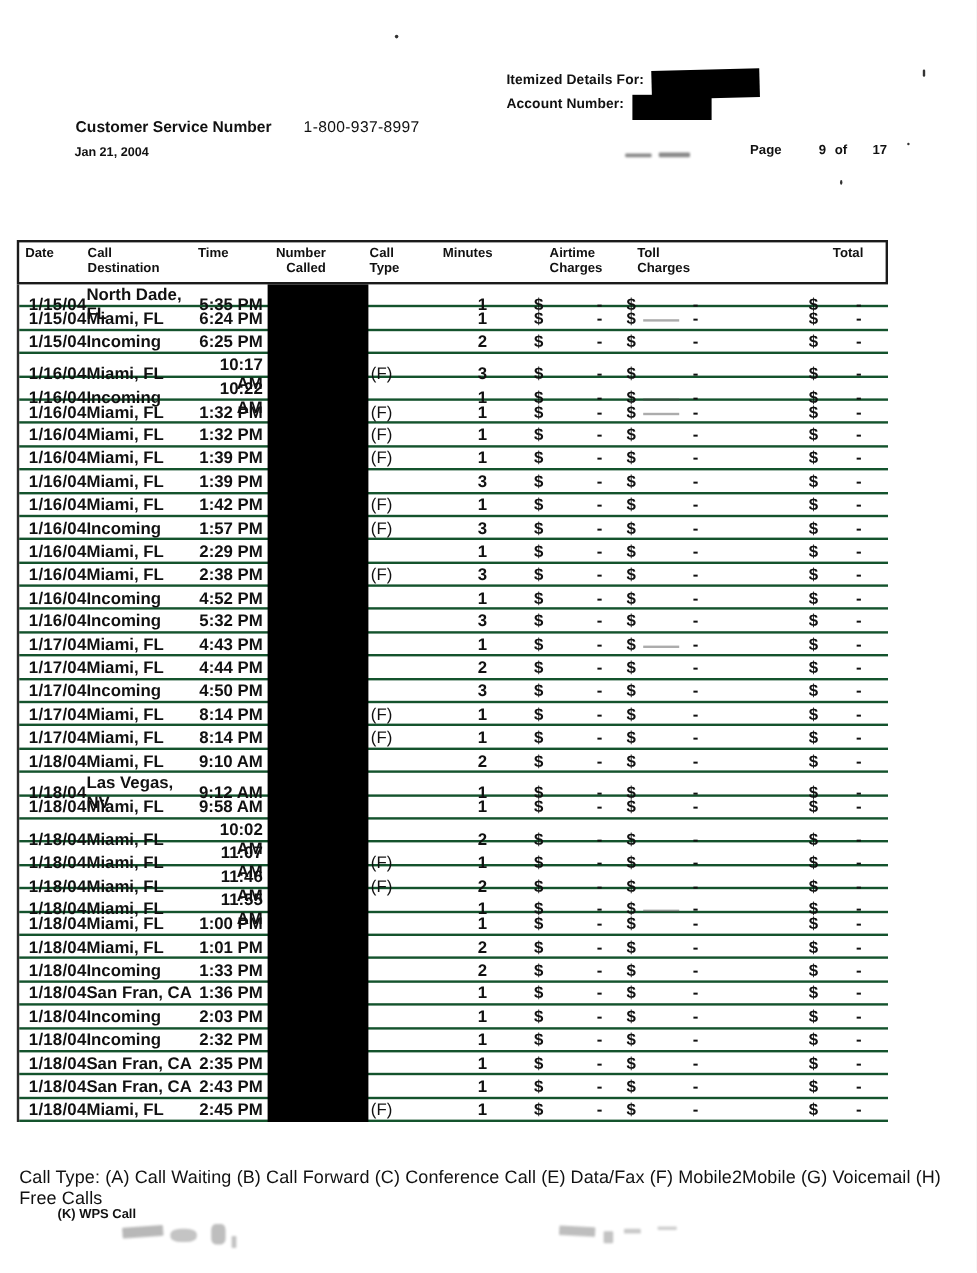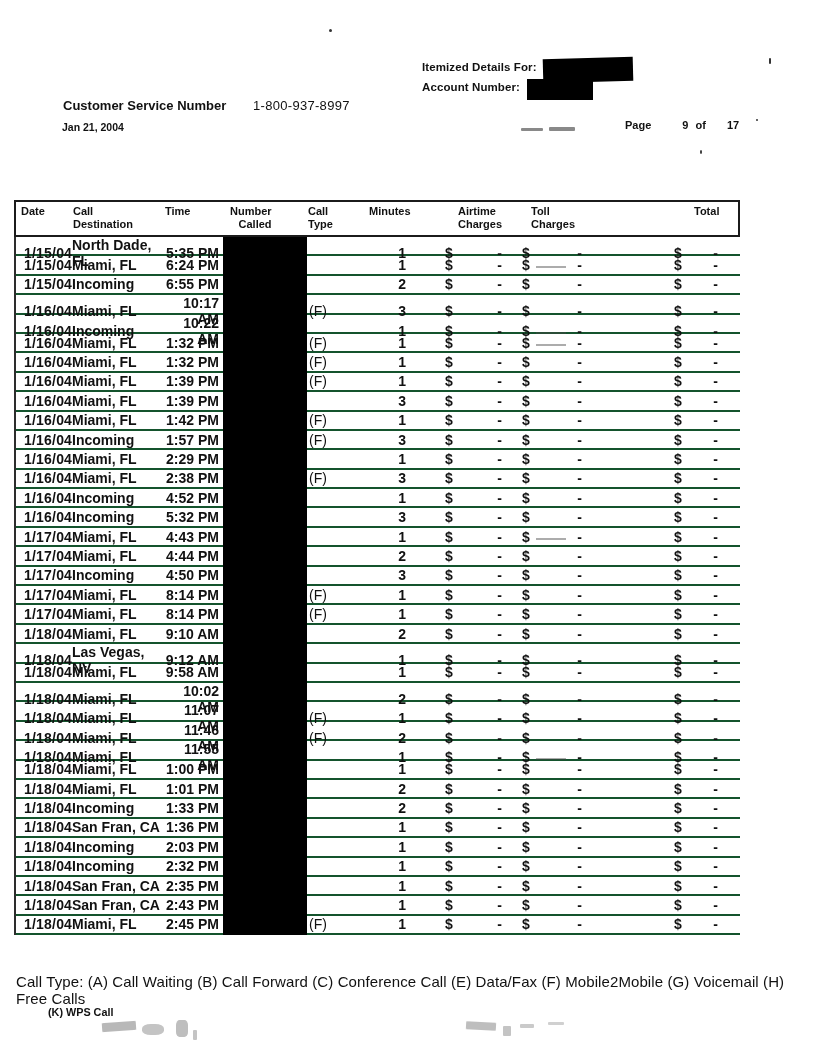--- a/index.html
+++ b/index.html
@@ -154,21 +154,21 @@
           <div class="c-charge c-total">
             <div class="cur">$</div>
             <div class="tollwrap">
               <div class="dash">-</div>
             </div>
           </div>
         </div>
         <div class="trow">
           <div class="c-date">1/15/04</div>
           <div class="c-dest">Incoming</div>
-          <div class="c-time">6:55 PM</div>
+          <div class="c-time">6:25 PM</div>
           <div class="c-num"></div>
           <div class="c-type"></div>
           <div class="c-min">2</div>
           <div class="c-charge c-air">
             <div class="cur">$</div>
             <div class="tollwrap">
               <div class="dash">-</div>
             </div>
           </div>
           <div class="c-charge c-toll">

